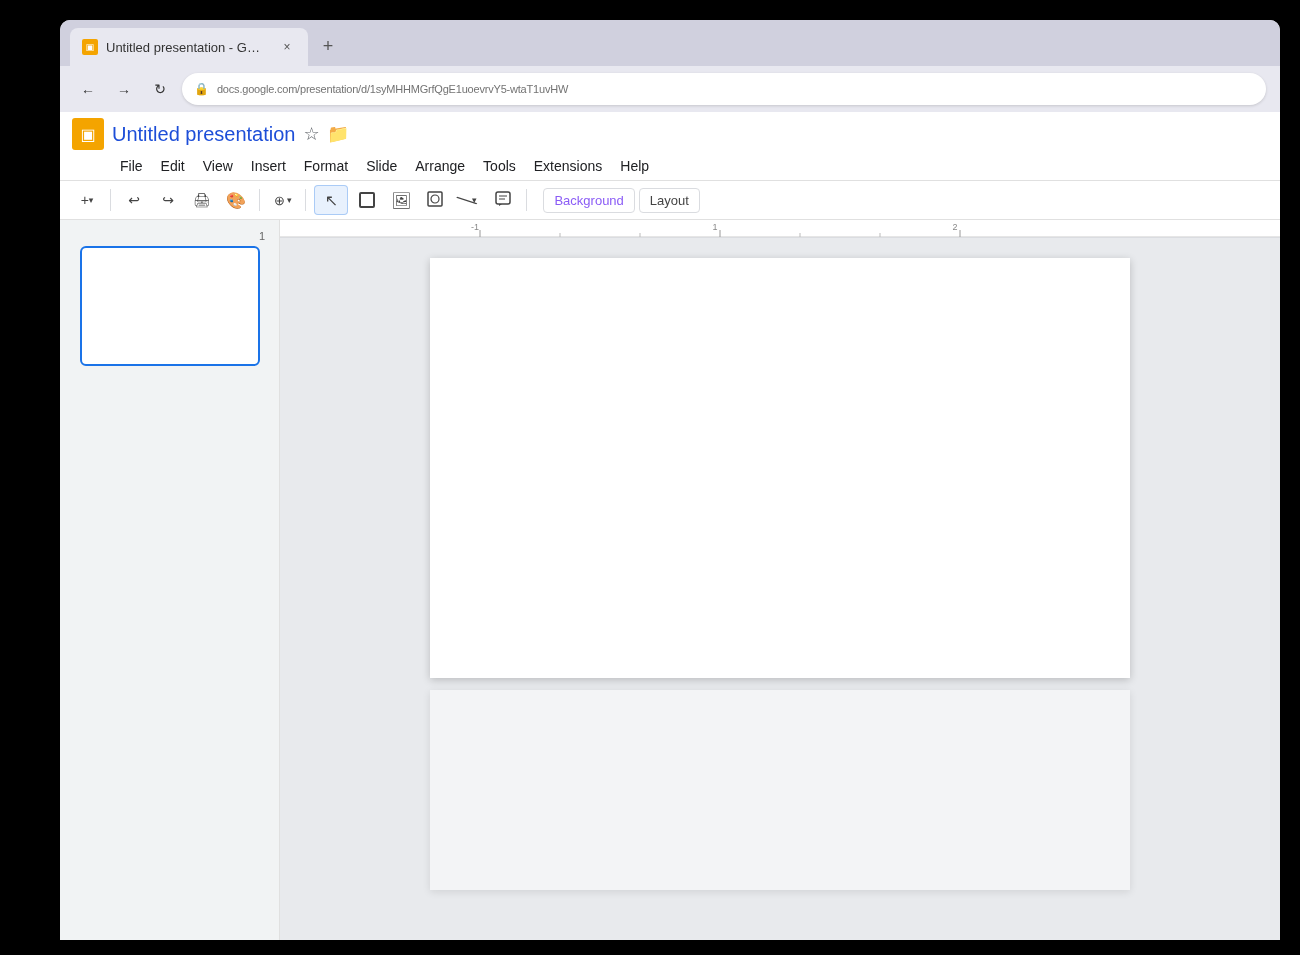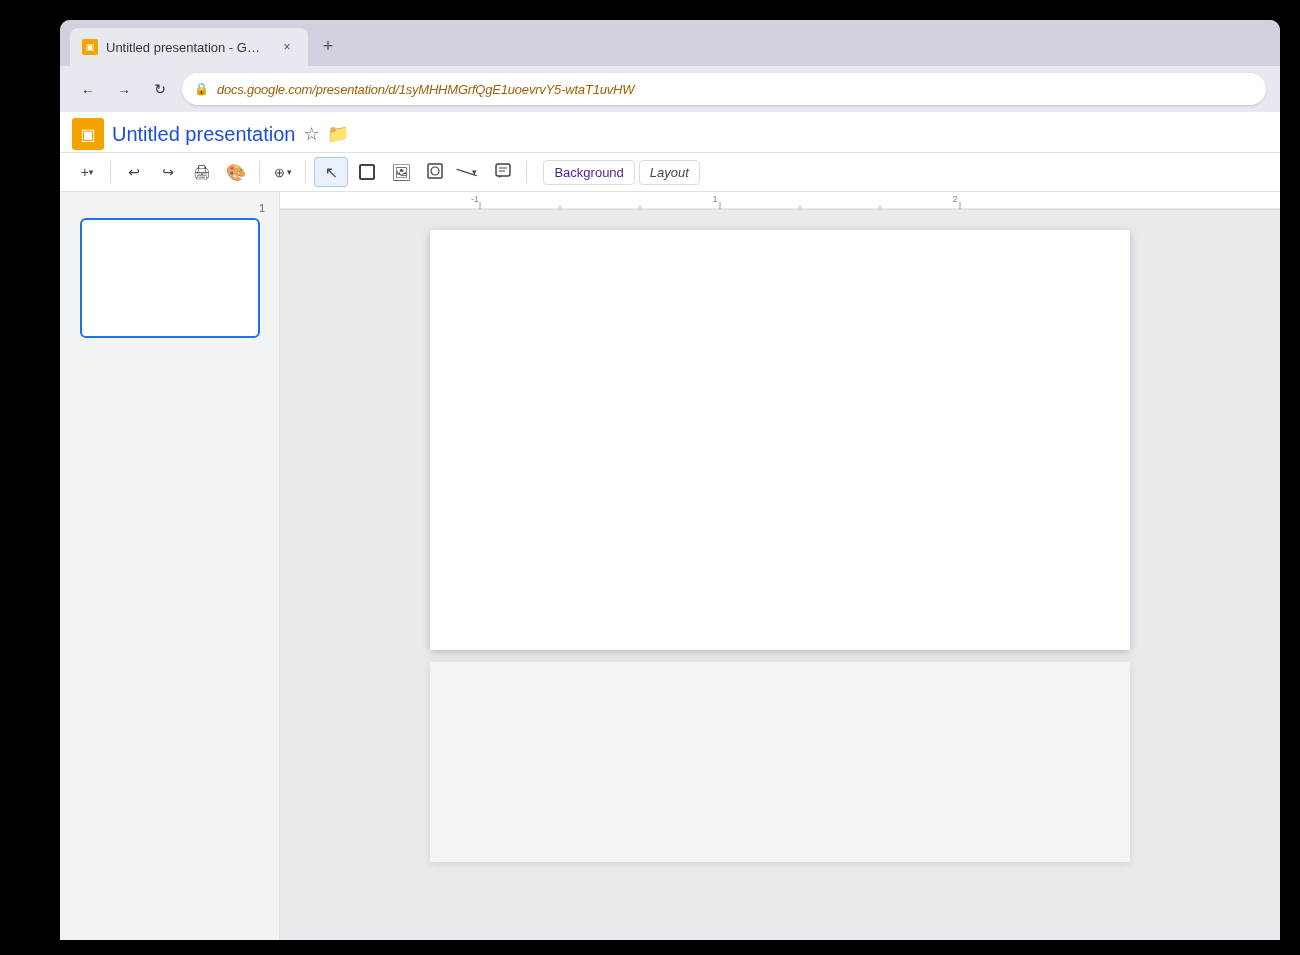--- a/index.html
+++ b/index.html
@@ -132,24 +132,23 @@
       gap: 8px;
       box-shadow: 0 1px 3px rgba(0,0,0,0.15);
     }
 
     .lock-icon {
       font-size: 12px;
       color: #555;
     }
 
     .address-text {
-      font-size: 13px;
-      color: #a16207;
+      font-size: 11px;
+      color: #737373;
       letter-spacing: -0.2px;
-      font-style: italic;
     }
 
     
     .slides-app {
       background: #f1f3f4;
       height: calc(920px - 92px);
       display: flex;
       flex-direction: column;
       overflow: hidden;
     }
@@ -268,35 +267,34 @@
       cursor: pointer;
       font-size: 13px;
       color: #444;
     }
 
     .background-btn {
       padding: 4px 10px;
       border: 1px solid #dadce0;
       border-radius: 4px;
       font-size: 13px;
-      color: #4c1d95;
+      color: #8b5cf6;
       cursor: pointer;
       background: #fff;
       margin-left: 8px;
     }
 
     .layout-btn {
       padding: 4px 10px;
       border: 1px solid #dadce0;
       border-radius: 4px;
       font-size: 13px;
       color: #444;
       cursor: pointer;
       background: #fff;
-      font-style: italic;
     }
 
     
     .main-content {
       display: flex;
       flex: 1;
       overflow: hidden;
     }
 
     
@@ -402,20 +400,32 @@
     <div class="app-header">
       <div class="app-title-row">
         <div class="slides-logo">
           <span>▣</span>
         </div>
         <span class="app-title">Untitled presentation</span>
         <span class="title-star">☆</span>
         <span class="title-folder">📁</span>
       </div>
 
+      <div class="menu-bar">
+        <div class="menu-item">File</div>
+        <div class="menu-item">Edit</div>
+        <div class="menu-item">View</div>
+        <div class="menu-item">Insert</div>
+        <div class="menu-item">Format</div>
+        <div class="menu-item">Slide</div>
+        <div class="menu-item">Arrange</div>
+        <div class="menu-item">Tools</div>
+        <div class="menu-item">Extensions</div>
+        <div class="menu-item">Help</div>
+      </div>
     </div>
 
     <div class="toolbar">
       <div class="toolbar-btn">
         <span>+</span>
         <span style="font-size:9px;">▾</span>
       </div>
 
       <div class="toolbar-separator"></div>
 

